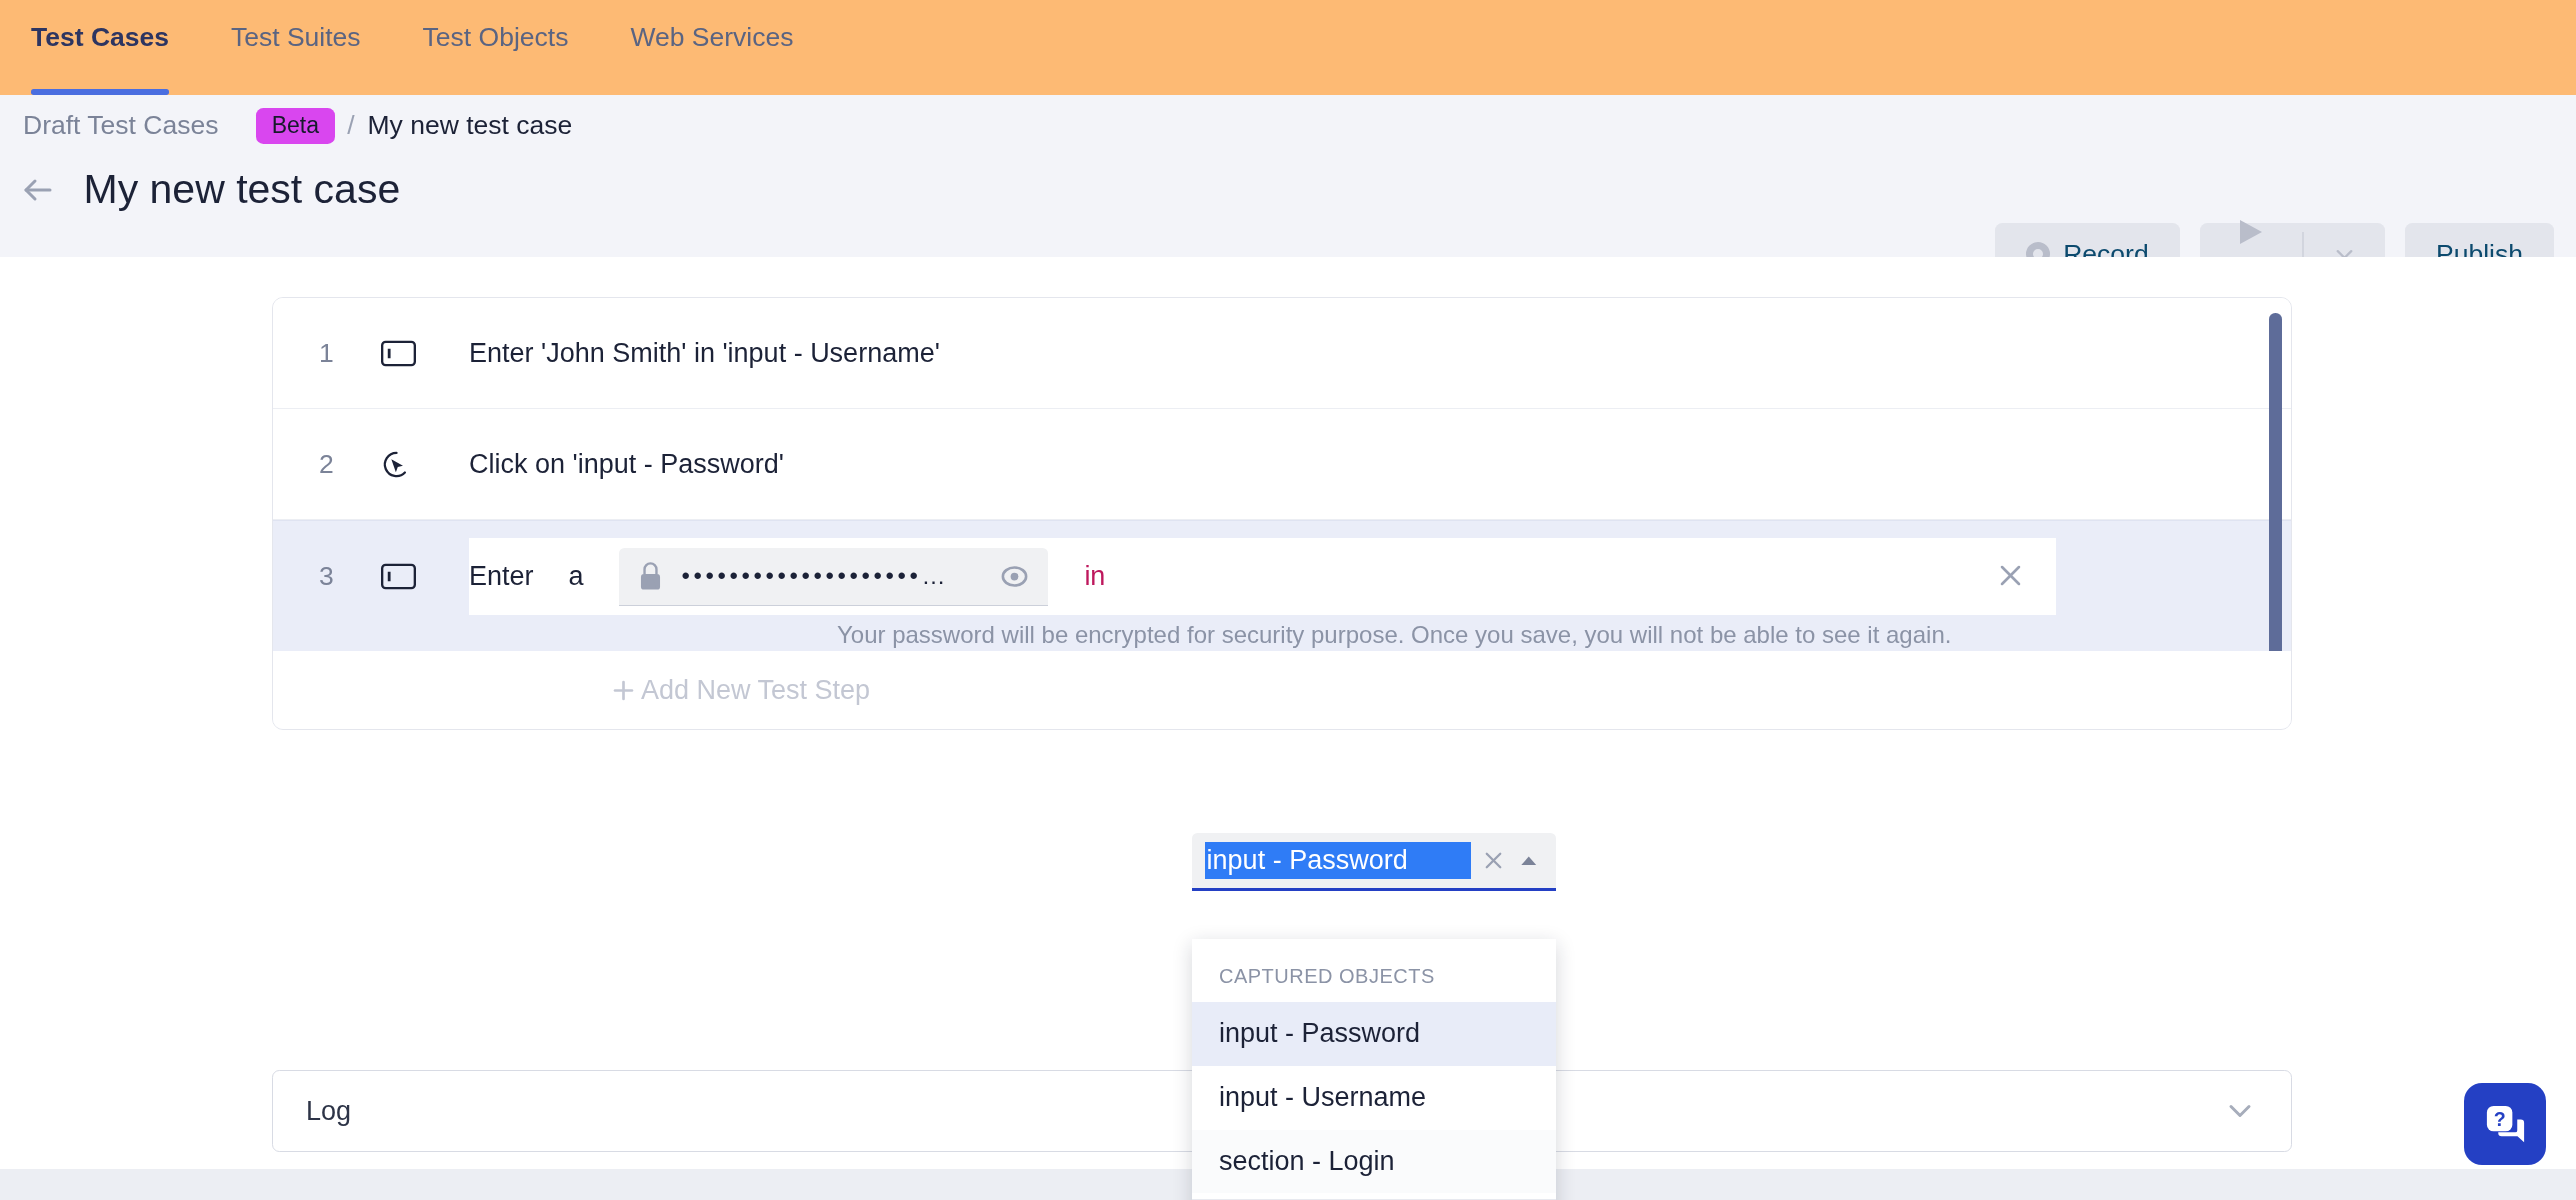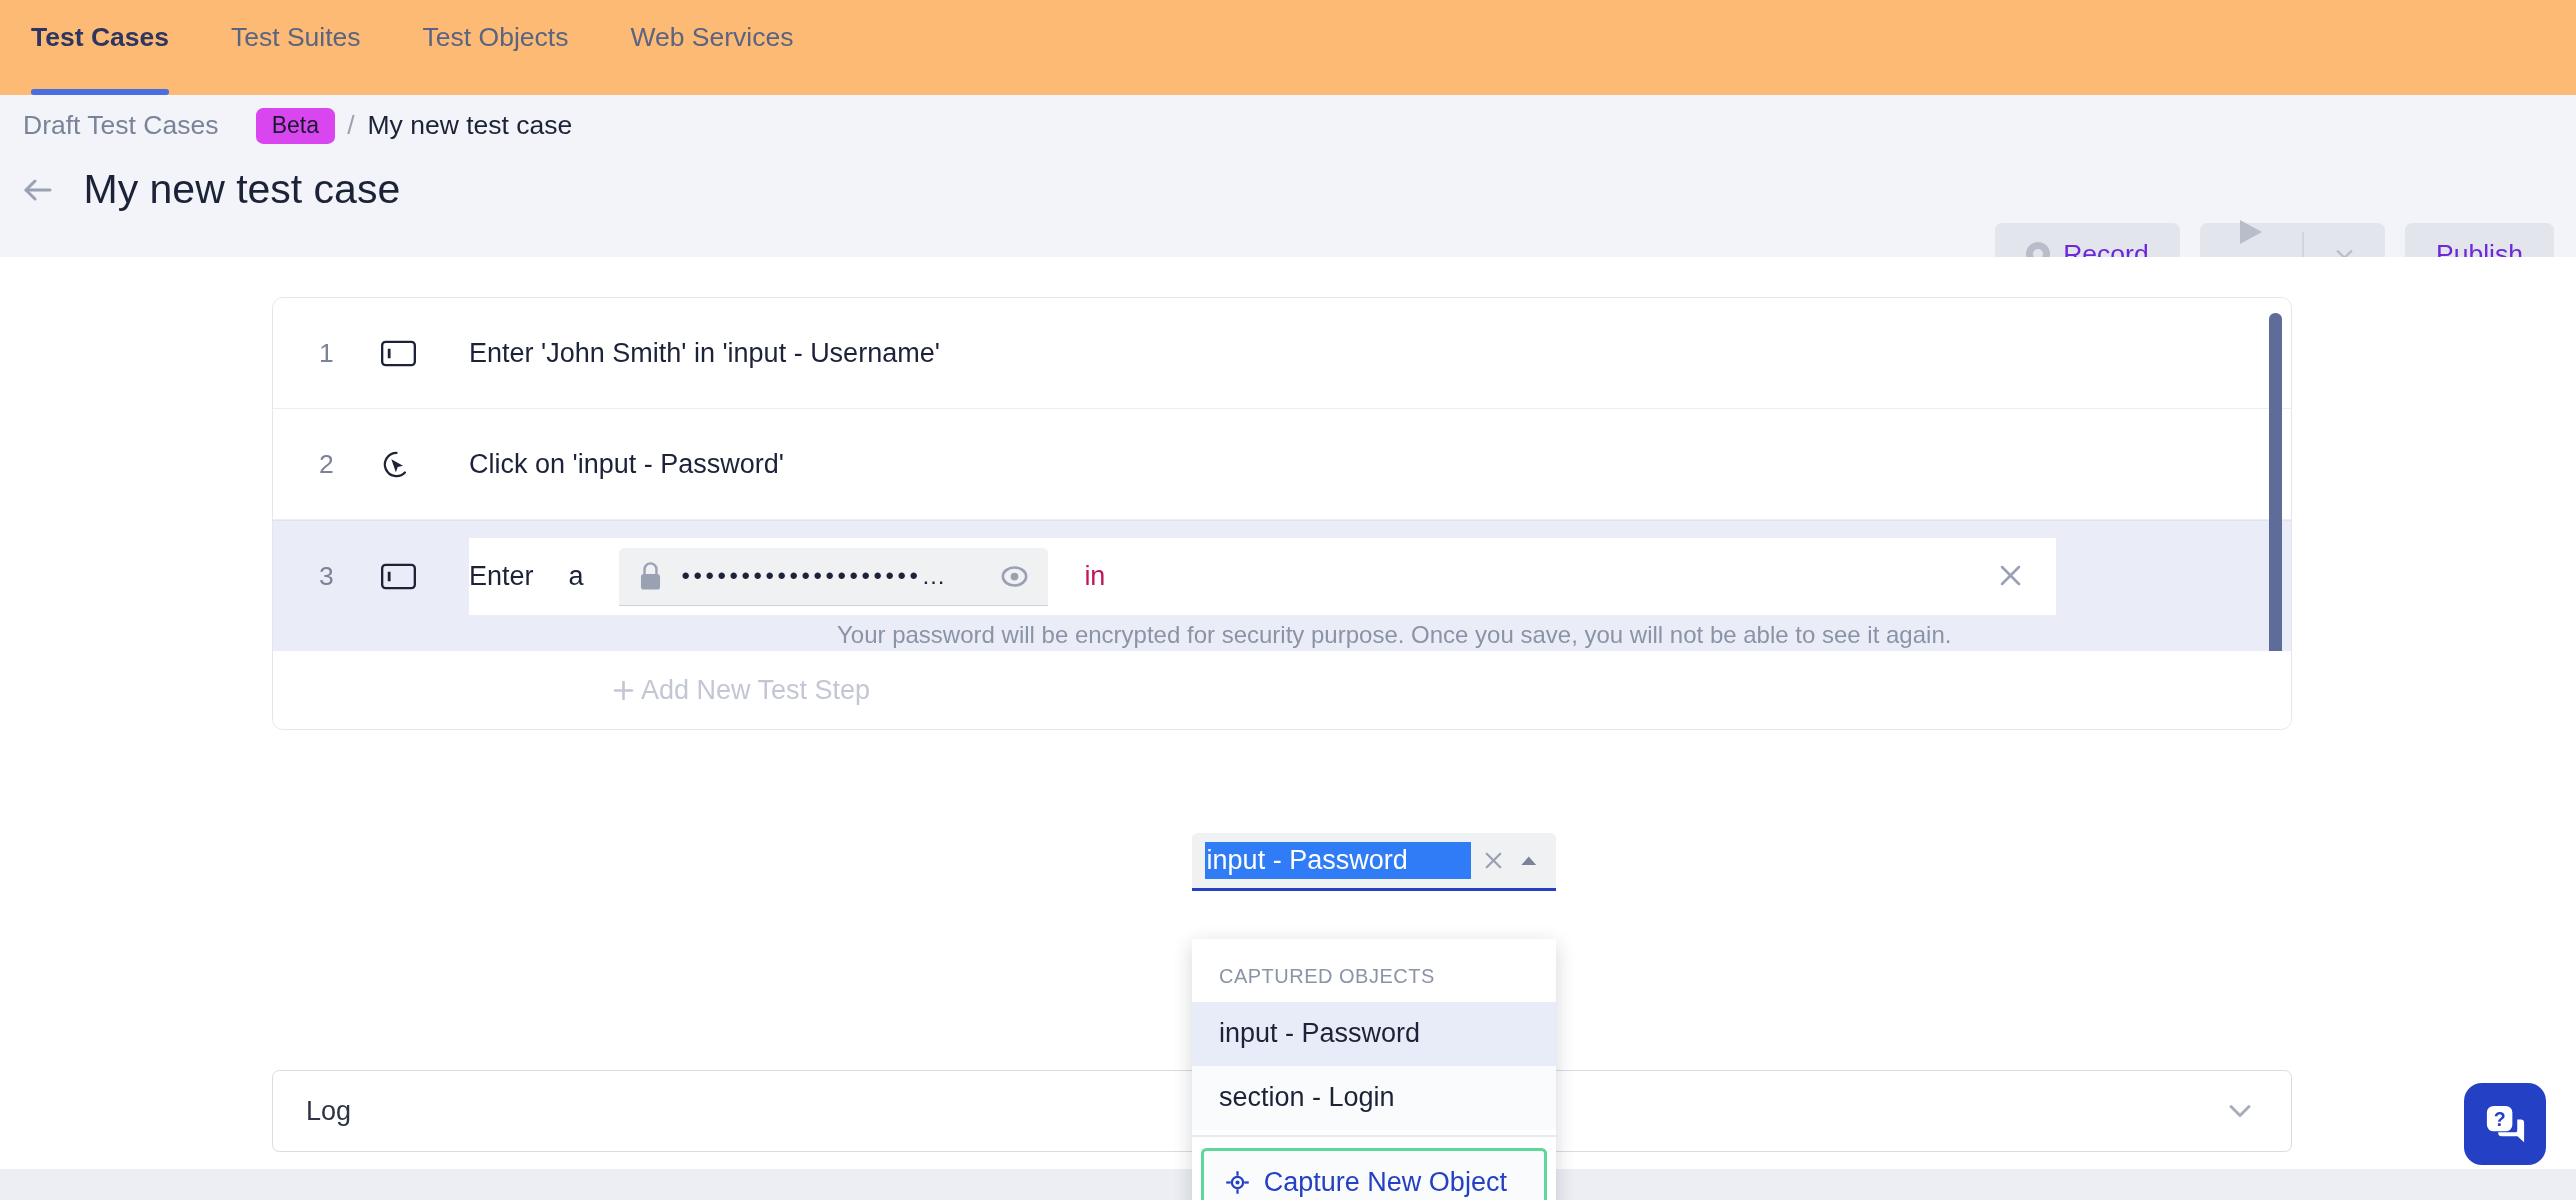--- a/index.html
+++ b/index.html
@@ -61,21 +61,21 @@
     color: #9aa1b3;
   }
   .page-title { font-size: 41px; color: #1c2237; }
 
   
   .actions {
     position: absolute; right: 22px; top: 128px;
     display: flex; align-items: center; gap: 20px;
   }
   .btn-disabled {
-    background: #e3e5ec; color: #6d28d9;
+    background: #e3e5ec; color: #0c4a6e;
     border: none; border-radius: 7.3px;
     height: 62px; font-size: 26.5px;
     display: flex; align-items: center; justify-content: center;
     gap: 12.8px; padding: 0 31px;
   }
   .btn-group {
     display: flex; align-items: stretch;
     background: #e3e5ec; border-radius: 7.3px; height: 62px;
   }
   .btn-group .seg {
@@ -440,20 +440,21 @@
       <span class="ac-caret">
         <svg width="25.5" height="25.5" viewBox="0 0 24 24" fill="currentColor">
             <polygon points="12,8 19,16 5,16"></polygon>
           </svg>
       </span>
     </div>
 
     <div class="ac-menu">
       <div class="ac-head">CAPTURED OBJECTS</div>
       <div class="ac-opt hl">input - Password</div>
+      <div class="ac-opt">input - Username</div>
       <div class="ac-opt alt">section - Login</div>
       <div class="ac-divider"></div>
       <div class="ac-capture">
         <span style="display:flex">
           <svg width="27" height="27" viewBox="0 0 24 24" fill="none" stroke="currentColor" stroke-width="2">
               <circle cx="12" cy="12" r="5"></circle>
               <circle cx="12" cy="12" r="1.8" fill="currentColor" stroke="none"></circle>
               <line x1="12" y1="2" x2="12" y2="6"></line>
               <line x1="12" y1="18" x2="12" y2="22"></line>
               <line x1="2" y1="12" x2="6" y2="12"></line>

